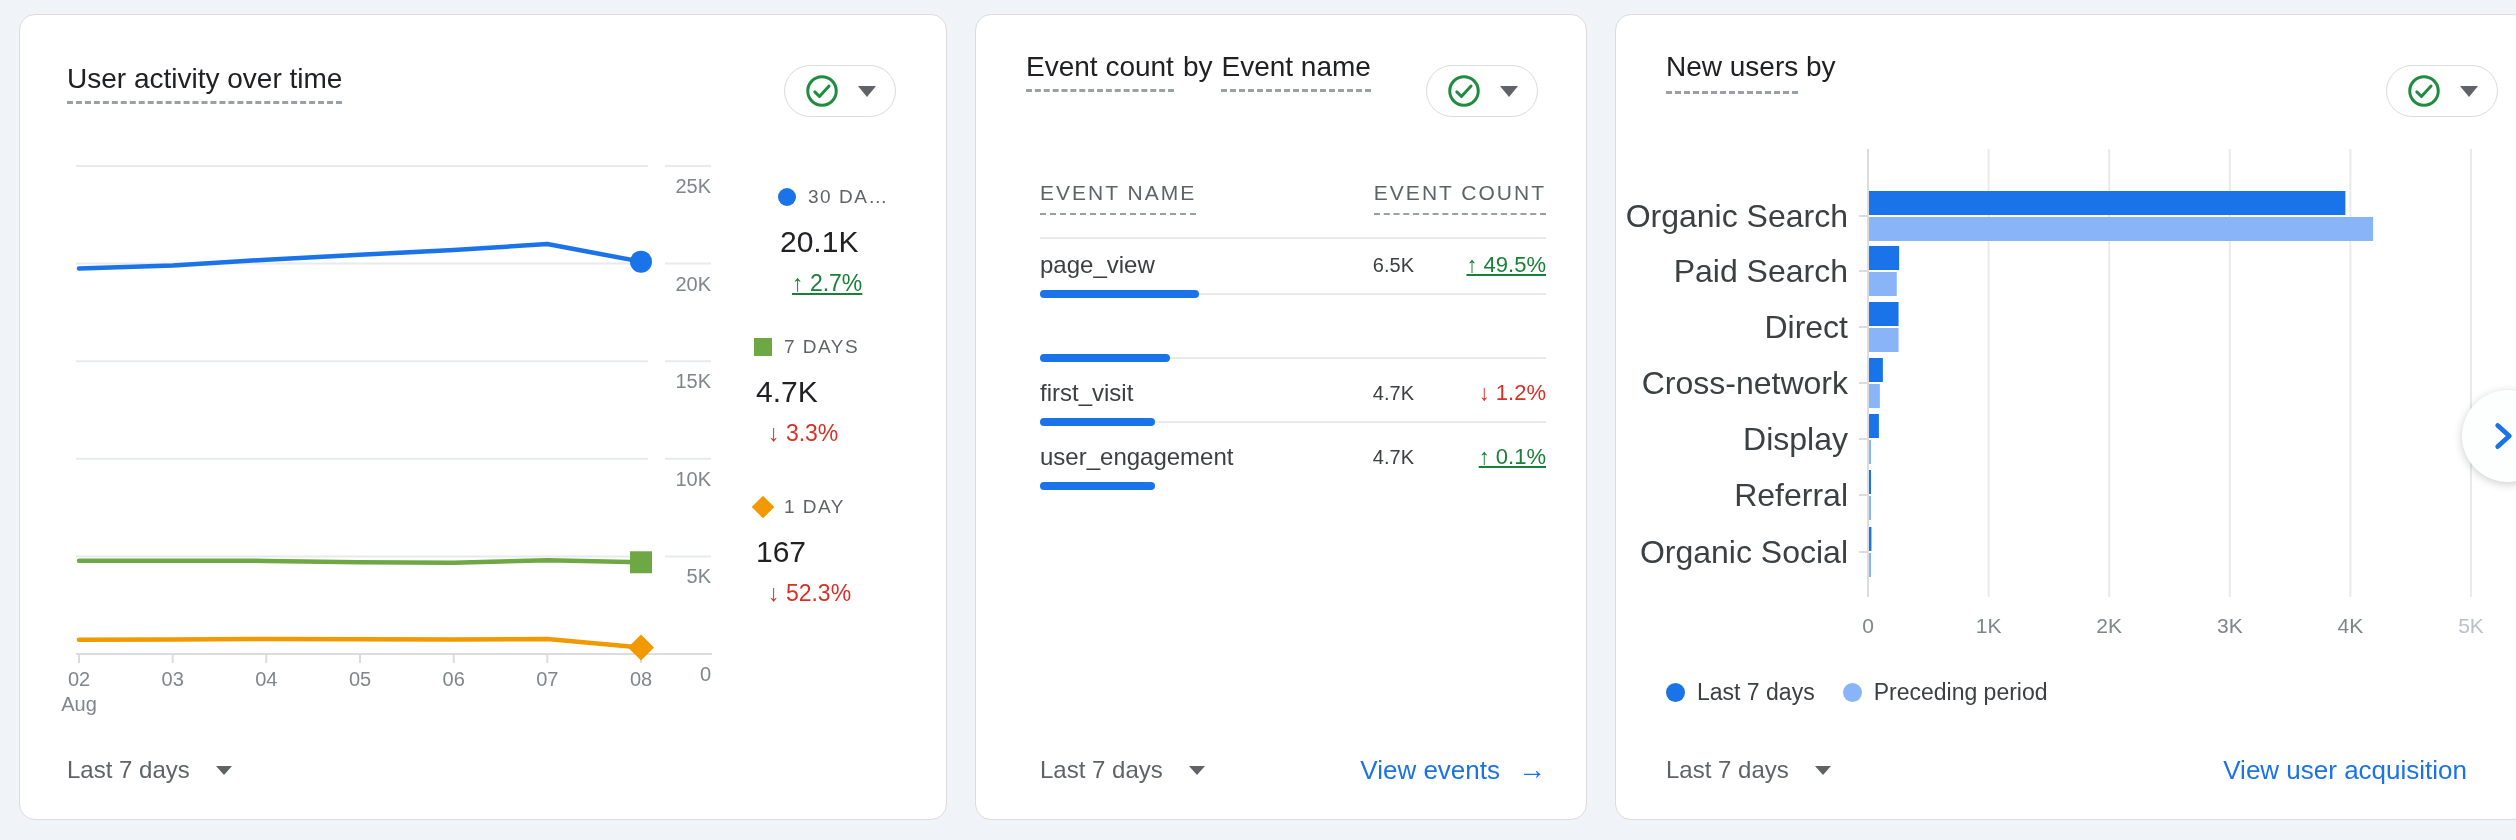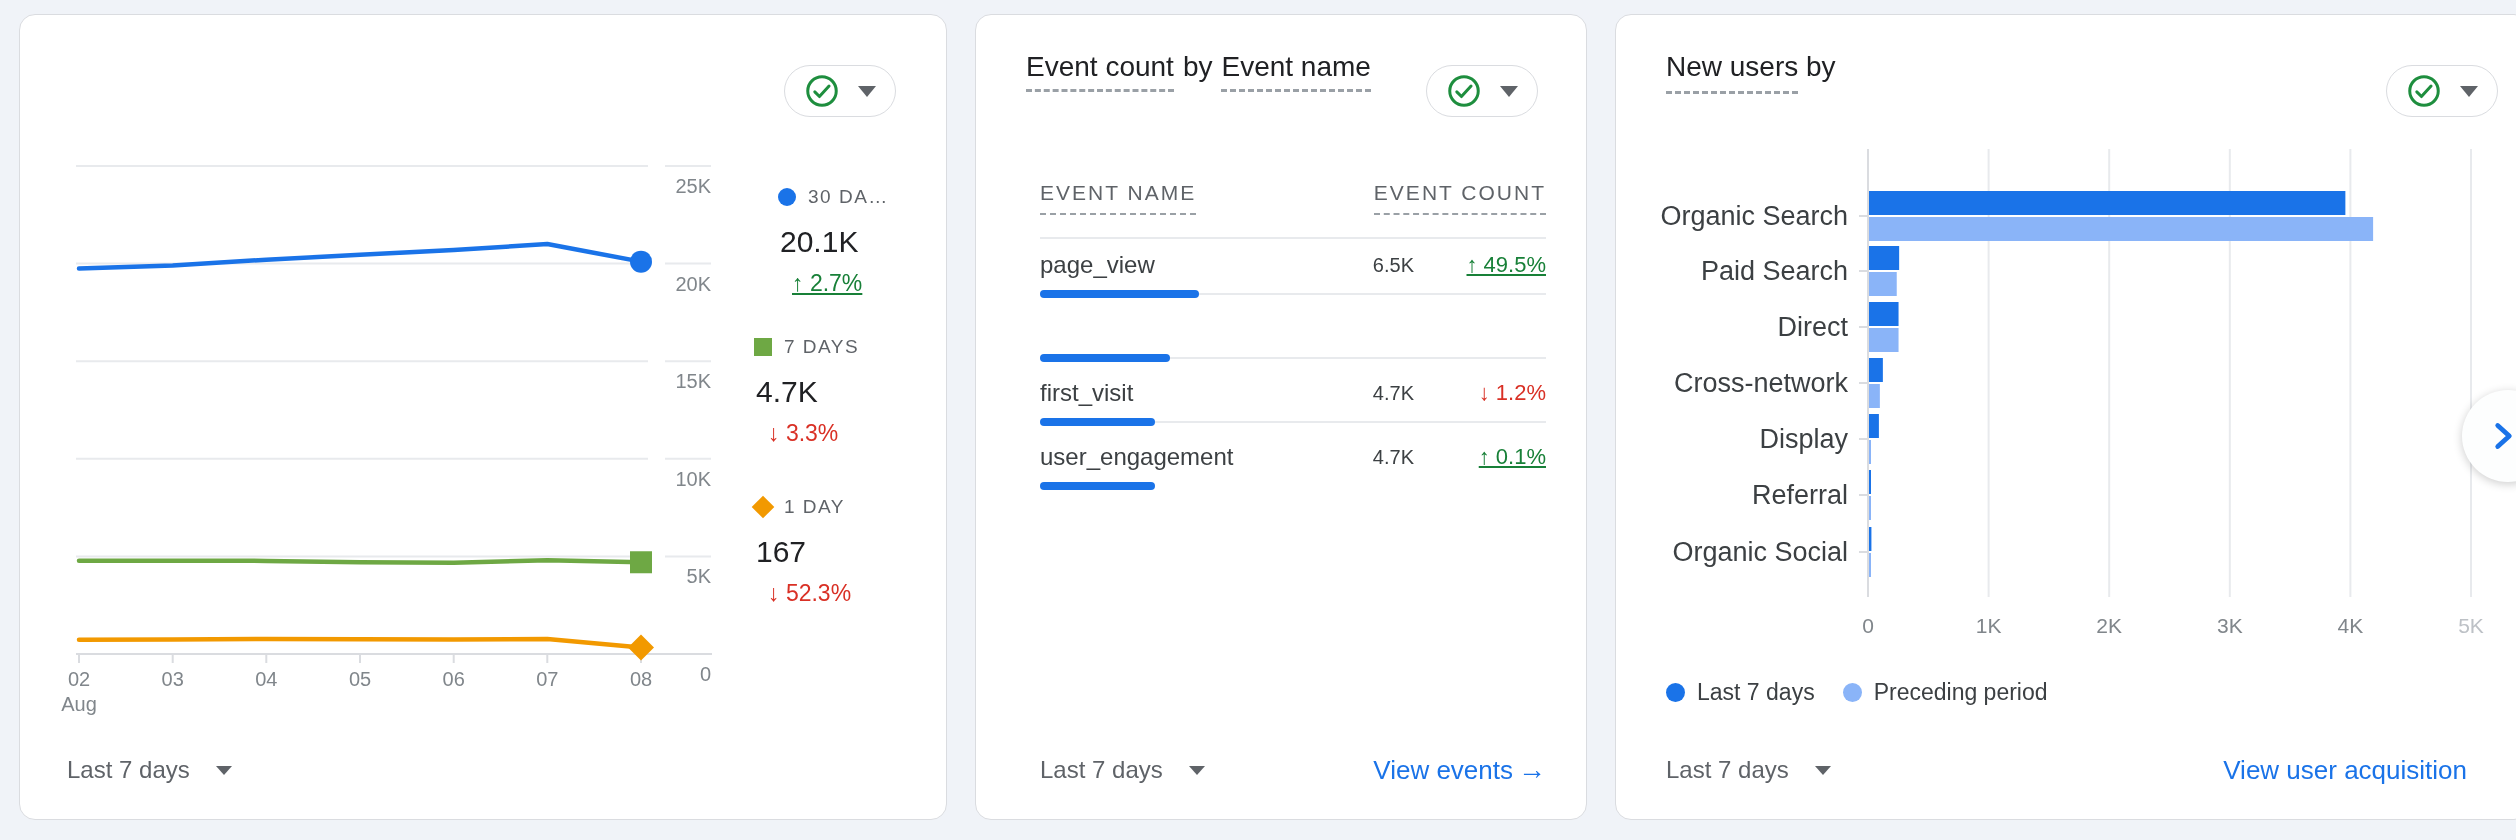--- a/index.html
+++ b/index.html
@@ -32,41 +32,44 @@
   .head-u{display:inline-block;border-bottom:2px dashed #9aa0a6;padding-bottom:8px;}
   .tbl-div{height:2px;background:#e8eaed;margin-top:12px;}
   .ev-row{position:relative;height:64px;}
   .ev-main{display:flex;align-items:center;height:52px;}
   .ev-name{flex:1;font-size:24px;color:#3c4043;}
   .ev-count{width:100px;text-align:right;font-size:20px;color:#3c4043;}
   .ev-change{width:132px;text-align:right;font-size:22px;font-weight:500;white-space:nowrap;}
   .ev-sep{position:absolute;left:0;right:0;bottom:8px;height:2px;background:#e8eaed;}
   .ev-bar{position:absolute;left:0;bottom:5px;height:8px;border-radius:4px;background:#1a73e8;}
   .bottom-bar{position:absolute;top:738px;display:flex;justify-content:space-between;align-items:center;}
-  .link{font-size:26px;font-weight:500;color:#1a73e8;white-space:nowrap;cursor:pointer;display:flex;align-items:center;gap:5px;}
+  .link{font-size:26px;font-weight:500;color:#1a73e8;white-space:nowrap;cursor:pointer;display:flex;align-items:center;gap:18px;}
   .arrow-glyph{font-size:28px;}
   
   .title3{position:absolute;left:50px;top:32px;line-height:40px;font-size:28px;color:#202124;white-space:nowrap;}
   .dim-caret{display:inline-block;vertical-align:middle;margin-left:14px;margin-bottom:6px;}
-  .cat-label{position:absolute;left:0;width:232px;text-align:right;font-size:27px;color:#3c4043;line-height:32px;white-space:nowrap;}
+  .cat-label{position:absolute;left:0;width:232px;text-align:right;font-size:32px;color:#3c4043;line-height:32px;white-space:nowrap;}
   .leg3{position:absolute;left:50px;top:664px;display:flex;align-items:center;gap:28px;font-size:23px;color:#3c4043;}
   .leg3 .item{display:flex;align-items:center;gap:12px;}
   .dot{width:19px;height:19px;border-radius:50%;}
   svg.chartsvg{position:absolute;inset:0;pointer-events:none;}
   svg text{font-family:"Liberation Sans",sans-serif;}
   
   #next-btn{position:absolute;left:2462px;top:390px;width:92px;height:92px;border-radius:50%;background:#fdfefe;box-shadow:0 2px 10px rgba(0,0,0,0.2);display:flex;align-items:center;cursor:pointer;}
   #next-btn svg{margin-left:22px;}
 </style>
 </head>
 <body>
 
 <div id="stage">
 
   <div id="card1" class="card">
+    <div class="card-title" style="left:47px;top:48px;">
+      <span class="dashed-u">User activity over time</span>
+    </div>
 
     <div class="pill" style="left:764px;top:50px;">
       <svg width="36" height="36" viewBox="0 0 24 24" fill="none" stroke="#1e8e3e" stroke-width="2">
         <circle cx="12" cy="12" r="9.5"></circle>
         <path d="M7.2 12.6l3.1 3.1 6.4-7" stroke-linecap="round" stroke-linejoin="round"></path>
       </svg>
       <span class="caret"></span>
     </div>
 
     <svg id="line-chart" class="chartsvg" width="928" height="806">

